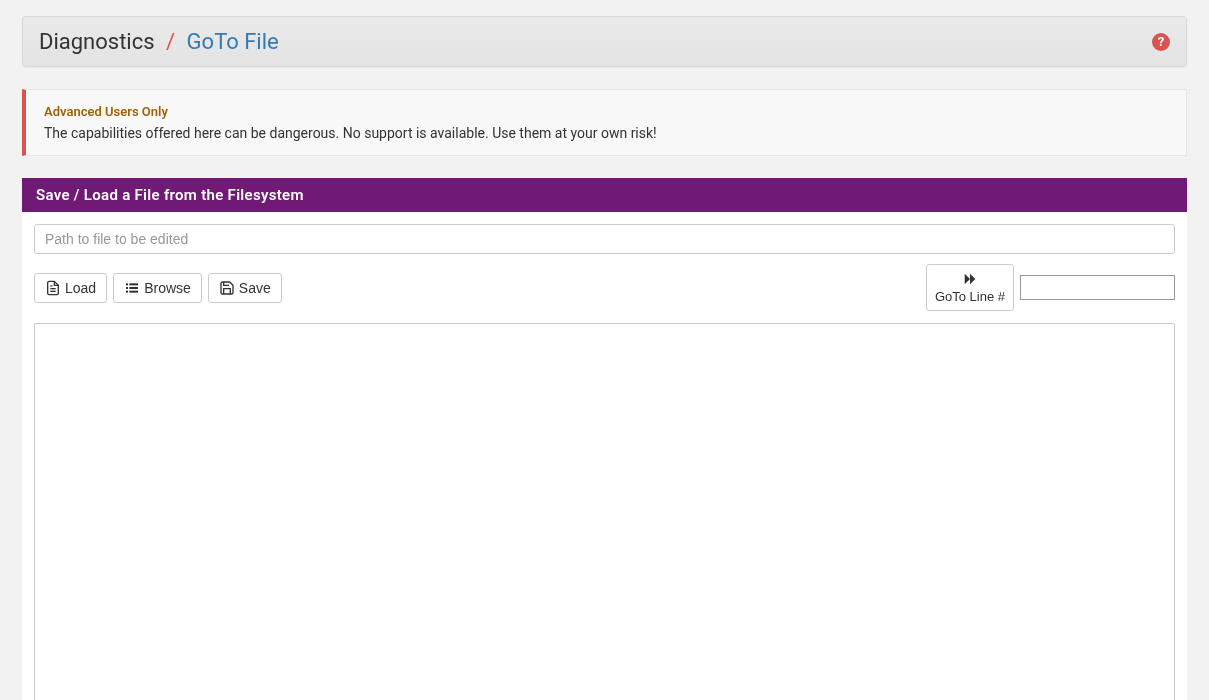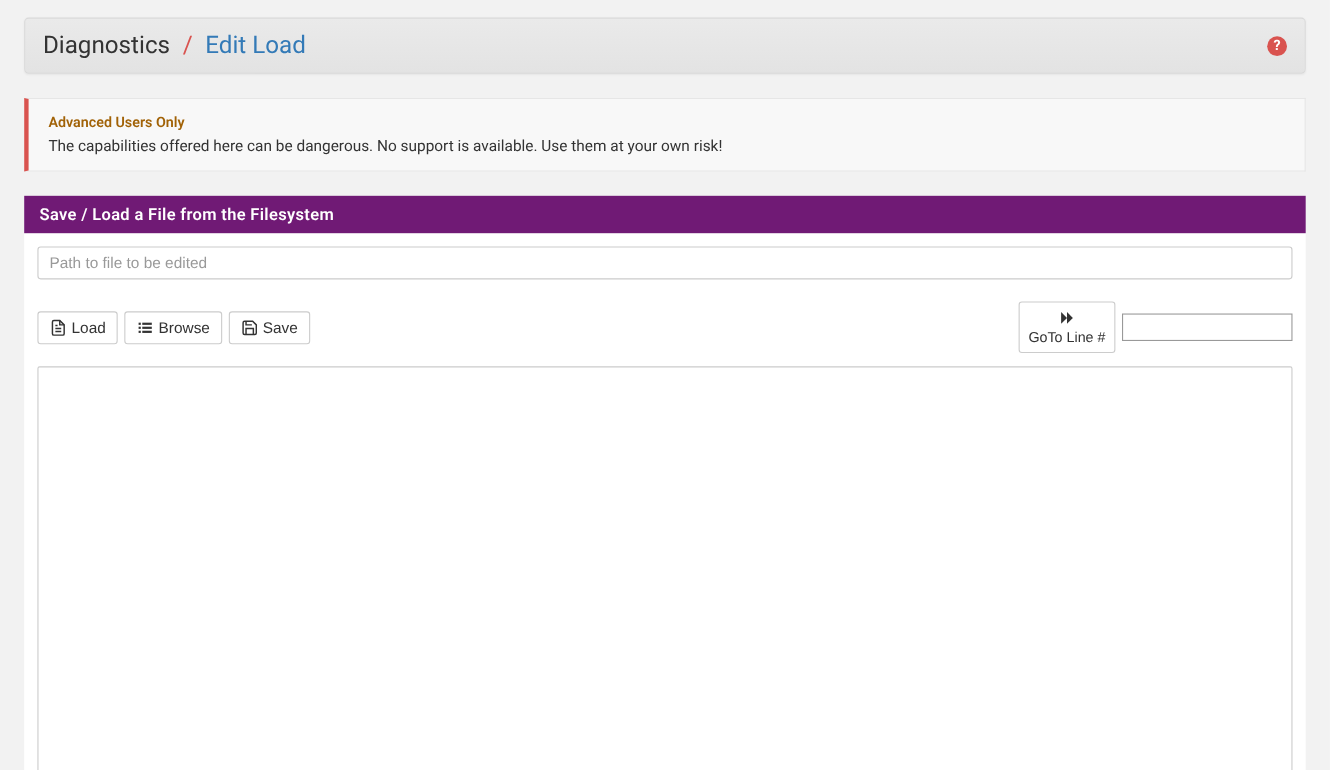--- a/index.html
+++ b/index.html
@@ -92,21 +92,21 @@
       border-radius: 3px;
       padding: 6px 10px;
       font-size: 14px;
       color: #a16207;
       outline: none;
     }
     .path-input::placeholder {
       color: #999;
     }
     .toolbar-row {
-      margin-top: 20px;
+      margin-top: 10px;
       display: flex;
       align-items: center;
       justify-content: space-between;
     }
     .toolbar-left {
       display: flex;
       gap: 6px;
     }
     .toolbar-right {
       display: flex;
@@ -165,21 +165,21 @@
   </style>
 </head>
 <body>
 
 <div class="page-container">
 
   <div class="breadcrumb-header">
     <div class="breadcrumb-text">
       <span>Diagnostics</span>
       <span class="breadcrumb-separator">/</span>
-      <span class="breadcrumb-current">Edit Load</span>
+      <span class="breadcrumb-current">GoTo File</span>
     </div>
     <div class="help-icon">
       <span>?</span>
     </div>
   </div>
 
   <div class="alert-box">
     <div class="alert-title">Advanced Users Only</div>
     <div class="alert-body">The capabilities offered here can be dangerous. No support is available. Use them at your own risk!</div>
   </div>

